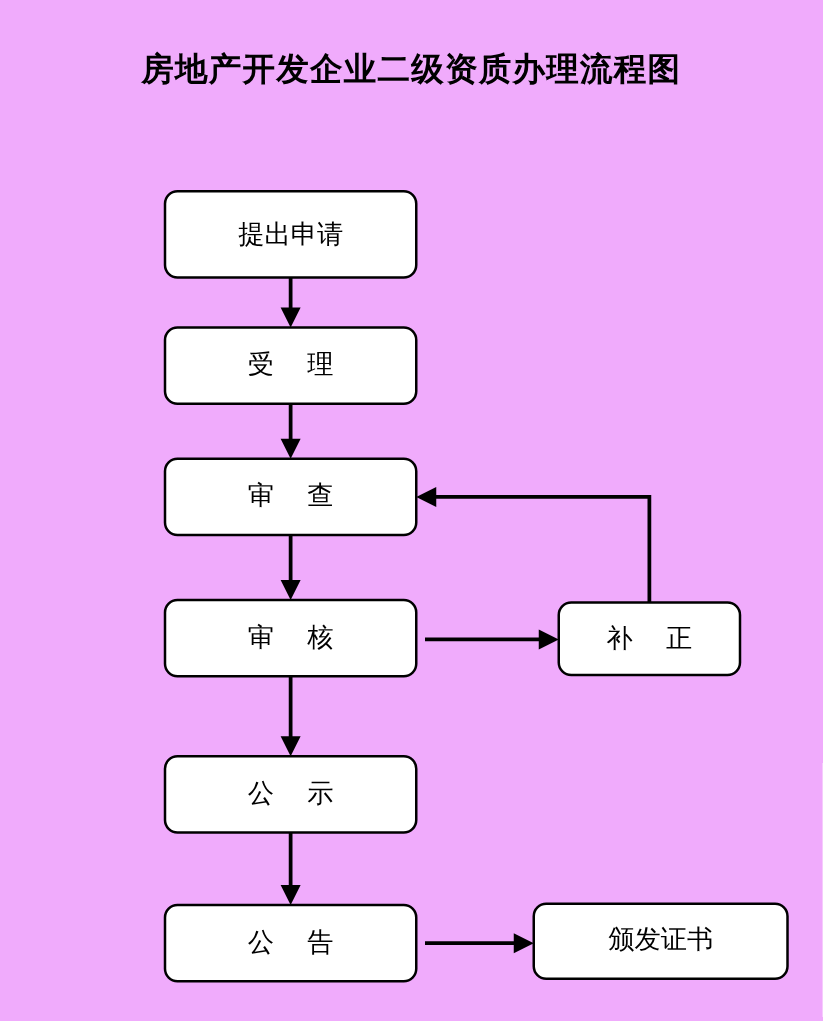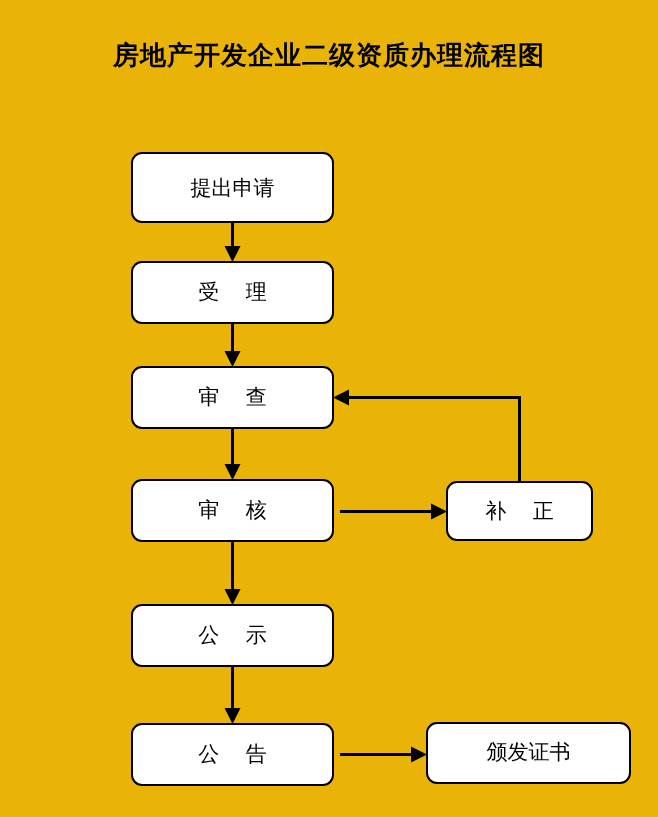--- a/index.html
+++ b/index.html
@@ -13,21 +13,21 @@
     height: 817px;
     position: relative;
     overflow: hidden;
     font-family: "DejaVu Serif", "Liberation Serif", serif;
   }
 
   #page {
     position: relative;
     width: 658px;
     height: 817px;
-    background: #eab308;
+    background: #f0abfc;
   }
 
   .page-title {
     position: absolute;
     left: 0;
     top: 38px;
     width: 658px;
     text-align: center;
     font-family: "DejaVu Serif", "Liberation Serif", serif;
     font-weight: bold;

